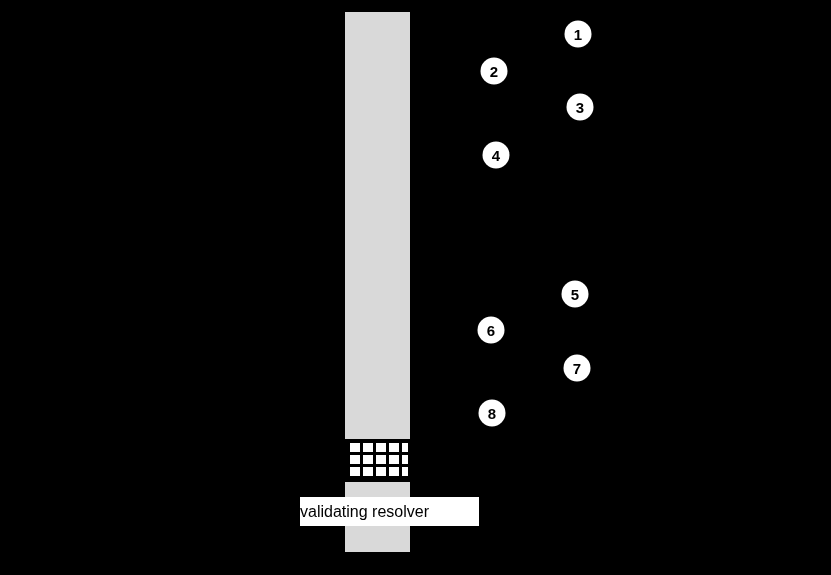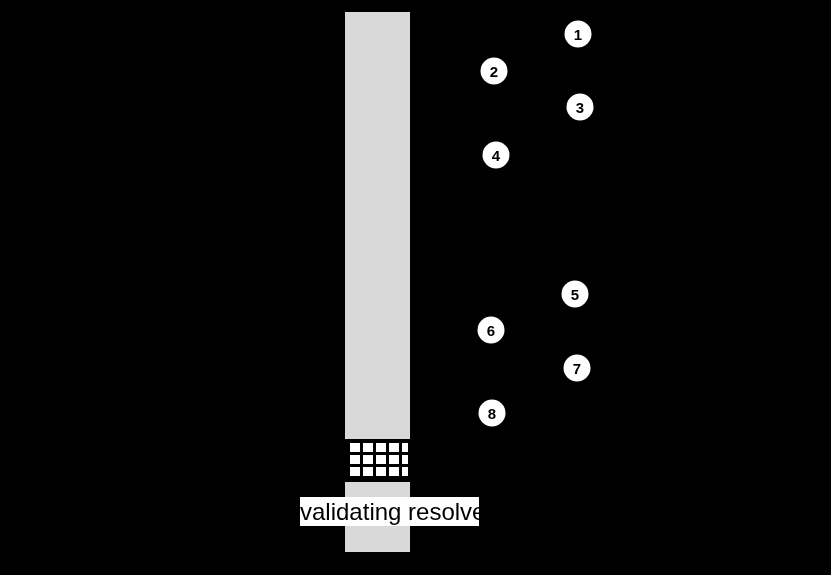--- a/index.html
+++ b/index.html
@@ -53,23 +53,23 @@
 
   
   .resolver-label {
     position: absolute;
     left: 300px;
     top: 497px;
     width: 179px;
     height: 29px;
     background: #ffffff;
     color: #000000;
-    font-size: 24px;
+    font-size: 16px;
     line-height: 29px;
-    text-align: center;
+    text-align: left;
     white-space: nowrap;
   }
 
   
   .marker {
     position: absolute;
     width: 27px;
     height: 27px;
     border-radius: 50%;
     background: #ffffff;

